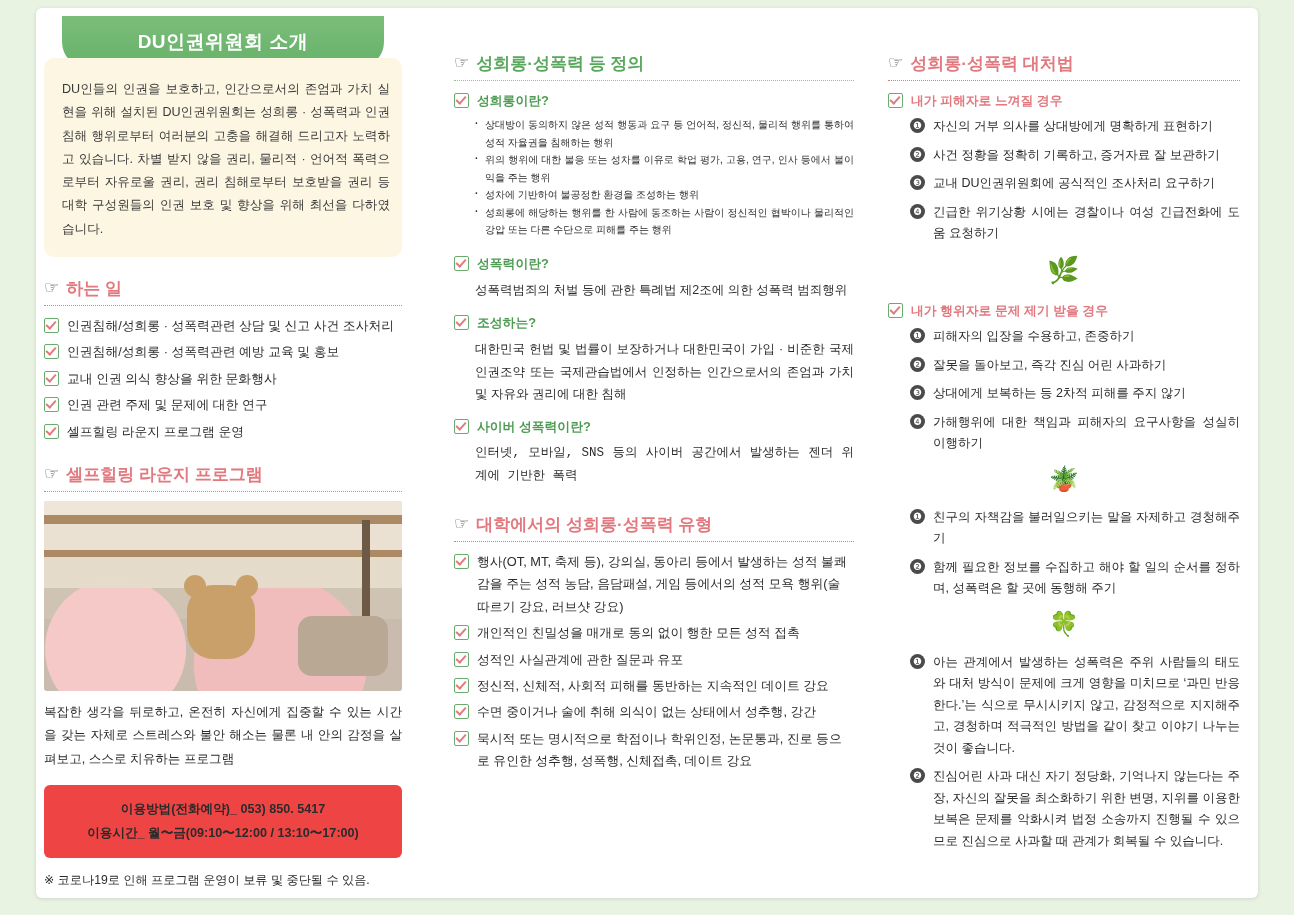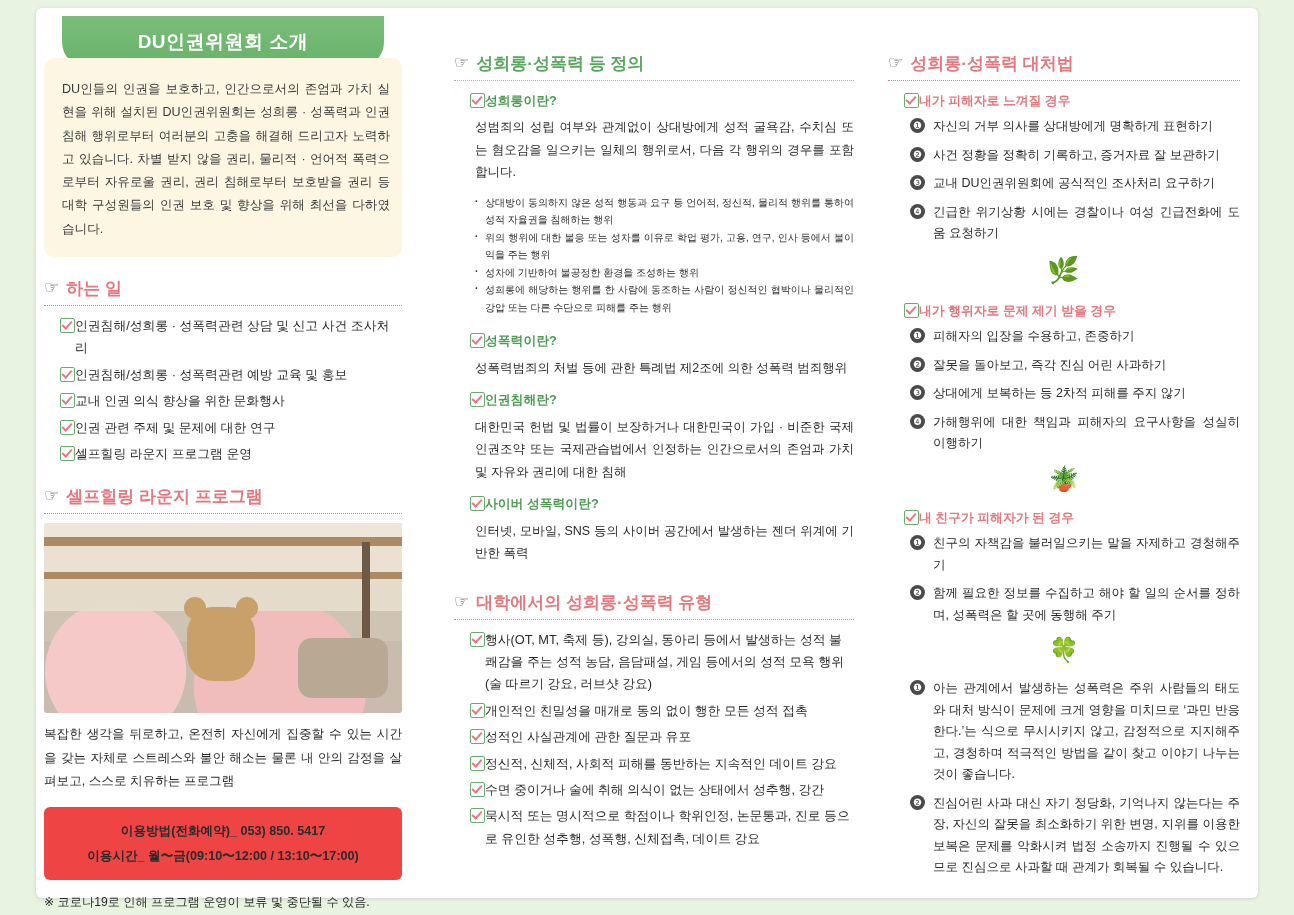--- a/index.html
+++ b/index.html
@@ -45,22 +45,22 @@
     padding-bottom:5px;
   }
   .sec-title.green{color:#5aa85e;}
   .sec-title .hand{font-size:17px;color:#555;transform:translateY(-1px);}
   .dotline{border-bottom:1.6px dotted #e2797f;margin-bottom:9px;}
   .dotline.green{border-bottom-color:#8fc58f;}
 
   
   ul{list-style:none;margin:0;padding:0;}
   .chk-item{
-    display:flex;align-items:flex-start;
-    font-size:12.8px;line-height:1.75;margin-bottom:4px;margin-left:16px;
+    display:flex;gap:8px;align-items:flex-start;
+    font-size:12.8px;line-height:1.75;margin-bottom:4px;
   }
   .chk{
     flex:0 0 auto;width:13px;height:13px;margin-top:3px;
     border:1.4px solid #6aab6e;border-radius:2px;position:relative;background:#fff;
   }
   .chk:after{
     content:"";position:absolute;left:3px;top:0px;width:4px;height:8px;
     border:solid #e2797f;border-width:0 2px 2px 0;transform:rotate(42deg);
   }
   .chk-label{flex:1;}
@@ -195,45 +195,44 @@
       <div class="sec-title green">
         <span class="hand">☞</span>
         <span>성희롱·성폭력 등 정의</span>
       </div>
       <div class="dotline green"></div>
 
       <div class="chk-item">
         <span class="chk"></span>
         <span class="chk-label green">성희롱이란?</span>
       </div>
-      <div class="body-text">성범죄의 성립 여부와 관계없이 상대방에게 성적 굴욕감, 수치심 또는 혐오감을 일으키는 일체의 행위로서, 다음 각 행위의 경우를 포함합니다.</div>
       <ul class="sub-list">
         <li>상대방이 동의하지 않은 성적 행동과 요구 등 언어적, 정신적, 물리적 행위를 통하여 성적 자율권을 침해하는 행위</li>
         <li>위의 행위에 대한 불응 또는 성차를 이유로 학업 평가, 고용, 연구, 인사 등에서 불이익을 주는 행위</li>
         <li>성차에 기반하여 불공정한 환경을 조성하는 행위</li>
         <li>성희롱에 해당하는 행위를 한 사람에 동조하는 사람이 정신적인 협박이나 물리적인 강압 또는 다른 수단으로 피해를 주는 행위</li>
       </ul>
 
       <div class="chk-item" style="margin-top:14px;">
         <span class="chk"></span>
         <span class="chk-label green">성폭력이란?</span>
       </div>
       <div class="body-text">성폭력범죄의 처벌 등에 관한 특례법 제2조에 의한 성폭력 범죄행위</div>
 
       <div class="chk-item" style="margin-top:6px;">
         <span class="chk"></span>
-        <span class="chk-label green">인권침해란?</span>
+        <span class="chk-label green">조성하는?</span>
       </div>
       <div class="body-text">대한민국 헌법 및 법률이 보장하거나 대한민국이 가입 · 비준한 국제 인권조약 또는 국제관습법에서 인정하는 인간으로서의 존엄과 가치 및 자유와 권리에 대한 침해</div>
 
       <div class="chk-item" style="margin-top:6px;">
         <span class="chk"></span>
         <span class="chk-label green">사이버 성폭력이란?</span>
       </div>
-      <div class="body-text" style="margin-bottom:2px;">인터넷, 모바일, SNS 등의 사이버 공간에서 발생하는 젠더 위계에 기반한 폭력</div>
+      <div class="body-text" style="margin-bottom:2px;font-family:Liberation Mono, monospace;">인터넷, 모바일, SNS 등의 사이버 공간에서 발생하는 젠더 위계에 기반한 폭력</div>
     </div>
 
     <div class="sec" style="margin-top:26px;">
       <div class="sec-title">
         <span class="hand">☞</span>
         <span>대학에서의 성희롱·성폭력 유형</span>
       </div>
       <div class="dotline"></div>
       <ul>
         <li class="chk-item">
@@ -314,24 +313,20 @@
           <span class="num">❸</span>
           <span class="num-text">상대에게 보복하는 등 2차적 피해를 주지 않기</span>
         </div>
         <div class="num-item">
           <span class="num">❹</span>
           <span class="num-text">가해행위에 대한 책임과 피해자의 요구사항을 성실히 이행하기</span>
         </div>
       </div>
       <div class="orn small">🪴</div>
 
-      <div class="chk-item">
-        <span class="chk"></span>
-        <span class="chk-label pink">내 친구가 피해자가 된 경우</span>
-      </div>
       <div class="num-list">
         <div class="num-item">
           <span class="num">❶</span>
           <span class="num-text">친구의 자책감을 불러일으키는 말을 자제하고 경청해주기</span>
         </div>
         <div class="num-item">
           <span class="num">❷</span>
           <span class="num-text">함께 필요한 정보를 수집하고 해야 할 일의 순서를 정하며, 성폭력은 할 곳에 동행해 주기</span>
         </div>
       </div>

